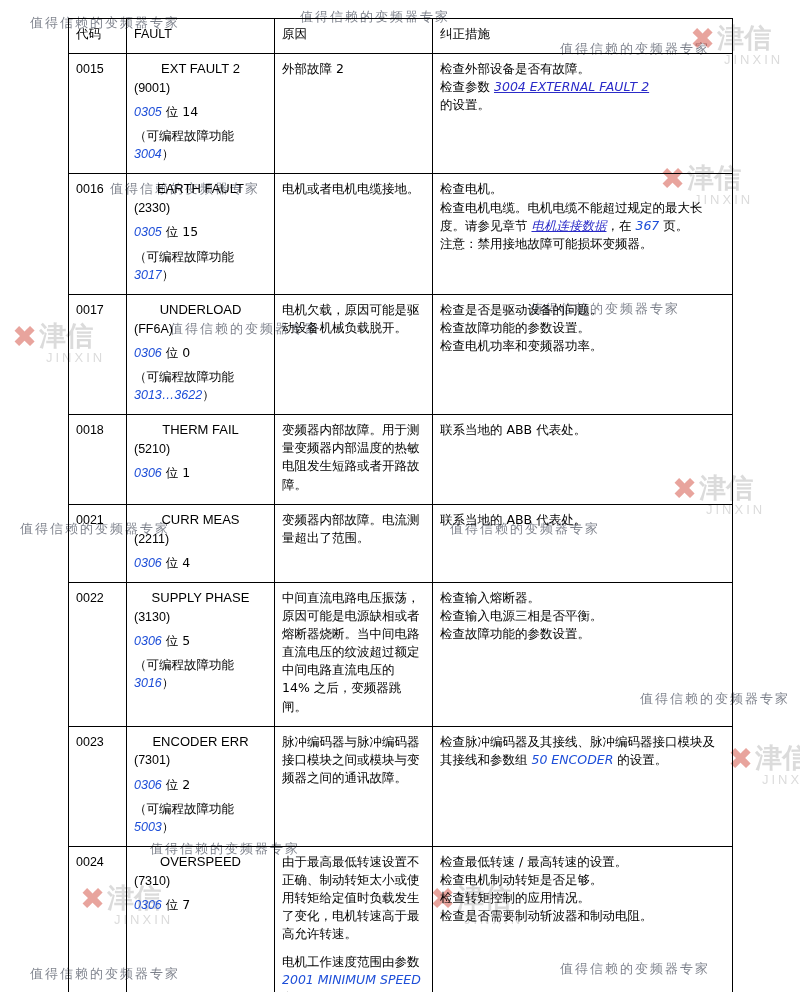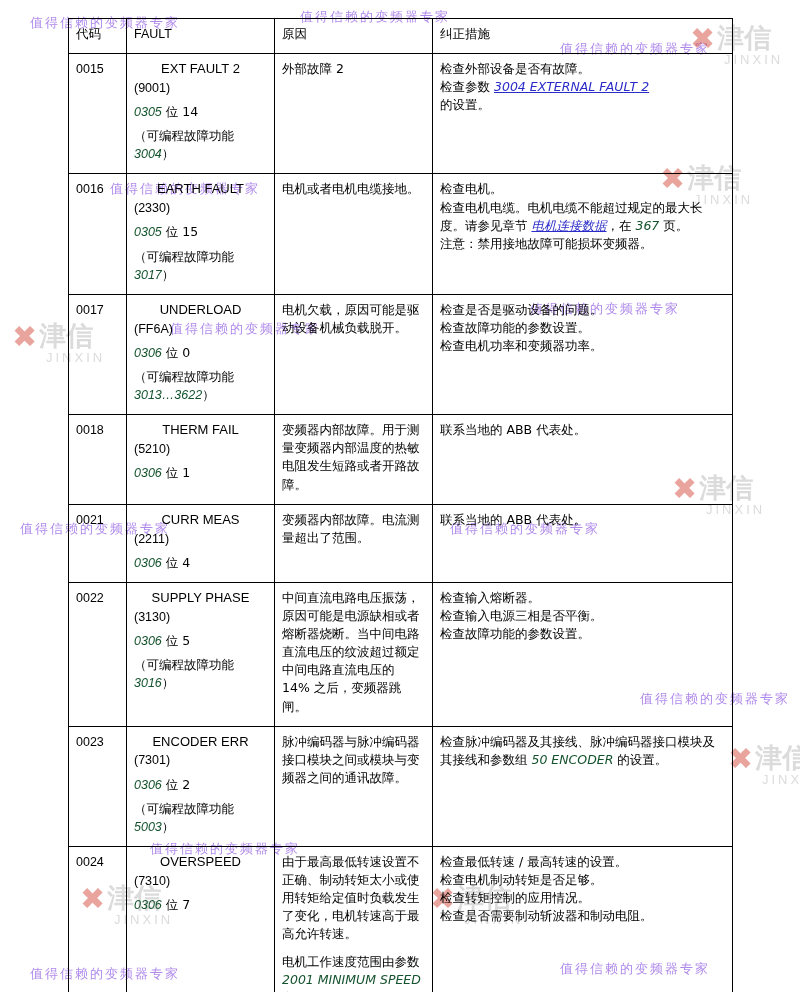--- a/index.html
+++ b/index.html
@@ -18,21 +18,21 @@
 
   
   .wm-layer {
     position: absolute;
     inset: 0;
     pointer-events: none;
     z-index: 5;
   }
   .wm-text {
     position: absolute;
-    color: #6d28d9;
+    color: #0f172a;
     opacity: 0.55;
     font-size: 13px;
     letter-spacing: 2px;
     white-space: nowrap;
     font-family: "DejaVu Sans", sans-serif;
   }
   .wm-logo {
     position: absolute;
     white-space: nowrap;
     opacity: 0.5;
@@ -93,21 +93,21 @@
   thead td { padding-top: 7px; padding-bottom: 7px; }
   .hdr-cn { font-size: 13px; }
   .hdr-en { font-size: 13px; font-weight: bold; }
 
   .code-cell { font-size: 12.5px; }
   .fault-name { font-size: 13px; text-align: center; }
   .p { margin: 0; }
   .gap { margin-top: 9px; }
   .gap-s { margin-top: 6px; }
   .link {
-    color: #14532d;
+    color: #1d4ed8;
     font-style: italic;
   }
   .link-u {
     color: #2b2bc8;
     font-style: italic;
     text-decoration: underline;
   }
   .cjk { font-family: "DejaVu Sans", sans-serif; }
 </style>
 </head>

